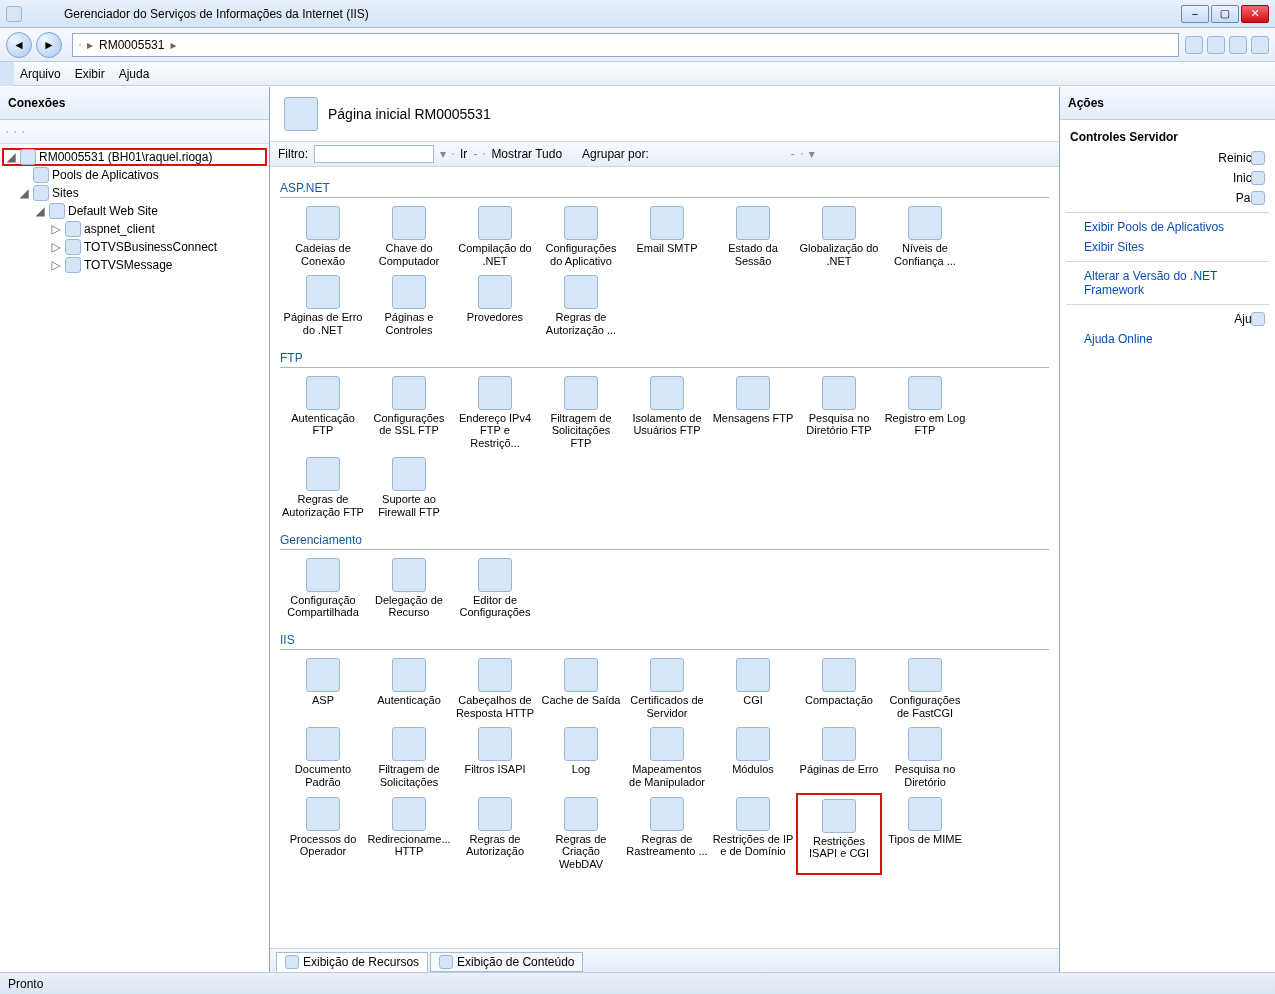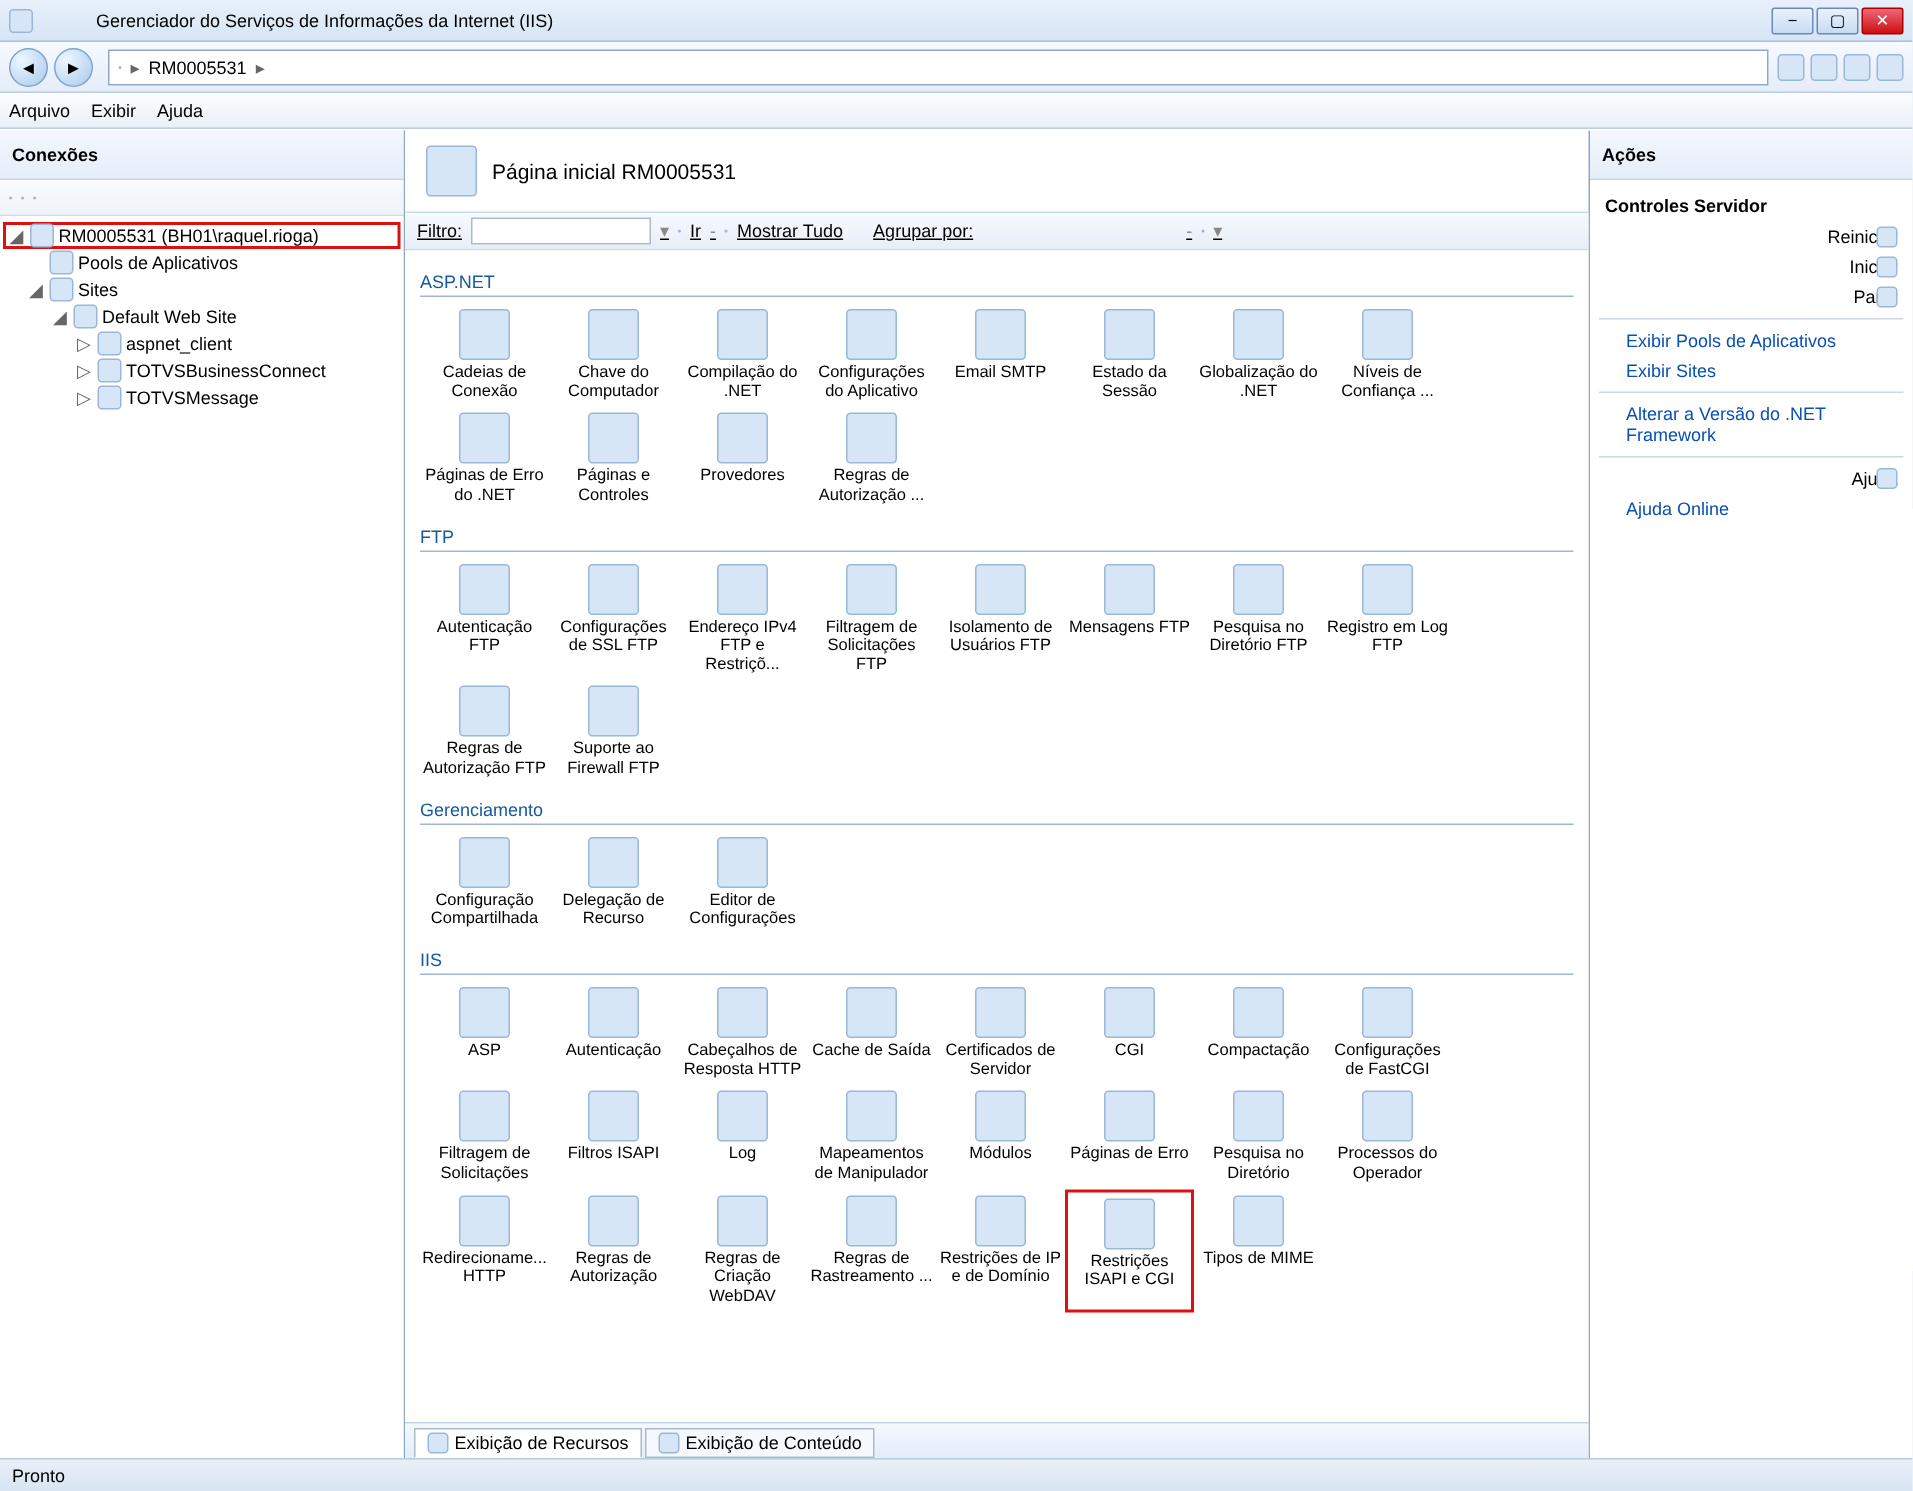--- a/index.html
+++ b/index.html
@@ -9,40 +9,40 @@
   .titlebar-title { flex:1; color:#000; }
   .win-btns { display:flex; gap:2px; }
   .win-btn { width:28px; height:18px; background:linear-gradient(#eaf2fc,#c7dbf4); border:1px solid #6b8ab8; border-radius:2px; display:flex; align-items:center; justify-content:center; font-size:11px; }
   .win-btn.close { background:linear-gradient(#e67,#c11); color:#fff; border-color:#a00; }
   .navbar { height:34px; background:linear-gradient(#f7faff,#e4edf9); display:flex; align-items:center; padding:0 6px; border-bottom:1px solid #bcd; }
   .nav-arrow { width:26px; height:26px; border-radius:50%; background:radial-gradient(circle at 30% 30%, #eef7ff, #a9c9ec); border:1px solid #7ea5cf; margin-right:4px; display:flex;align-items:center;justify-content:center; }
   .addressbar { flex:1; height:24px; background:#fff; border:1px solid #8fa8c9; margin:0 6px; display:flex; align-items:center; padding:0 6px; gap:6px; }
   .addressbar .crumb-sep { color:#666; }
   .nav-right { display:flex; gap:4px; }
   .nav-right .icon16 { width:18px; height:18px; }
-  .menubar { height:24px; background:linear-gradient(#fbfdff,#eaf0f8); display:flex; align-items:center; padding:0 6px; gap:14px; border-bottom:1px solid #bfcfdf; }
+  .menubar { height:24px; background:linear-gradient(#fbfdff,#eaf0f8); display:flex; align-items:center; padding:0 6px; gap:14px; border-bottom:1px solid #bfcfdf;margin-left:14px; }
   .menubar span { color:#000; }
   .content-area { flex:1; display:flex; background:#fff; border-top:1px solid #fff; min-height:0; }
   .panel { display:flex; flex-direction:column; }
   .panel-header { height:24px; background:linear-gradient(#f4f8fd,#e4edf9); border-bottom:1px solid #c3d3e6; padding:16px 8px; font-weight:bold; display:flex; align-items:center; }
   .connections { width:270px; border-right:1px solid #8fa8c9; }
   .conn-toolbar { height:24px; background:linear-gradient(#f9fbfe,#eef3fa); border-bottom:1px solid #cfdceb; padding:0 6px; display:flex; align-items:center; gap:6px; }
   .tree { flex:1; background:#fff; padding:4px 2px; overflow:auto; }
   .tree-item { display:flex; align-items:center; height:18px; gap:3px; white-space:nowrap; }
   .tree-item .exp { width:12px; text-align:center; color:#666; }
   .tree-item .ticon { width:16px; height:16px; }
   .tree-item.highlighted-red { border:2px solid #d11; padding:1px; }
   .indent-1 { padding-left:16px; }
   .indent-2 { padding-left:32px; }
   .indent-3 { padding-left:48px; }
   .main { flex:1; display:flex; flex-direction:column; border-right:1px solid #8fa8c9; min-width:0; }
   .main-header { display:flex; align-items:center; gap:10px; padding:10px 14px; }
   .main-header .bigicon { width:34px; height:34px; }
   .main-header h1 { font-size:14px; font-weight:normal; }
-  .filterbar { height:26px; background:linear-gradient(#f7faff,#e7eef8); border-top:1px solid #cdd; border-bottom:1px solid #cdd; display:flex; align-items:center; padding:0 8px; gap:6px;text-decoration:underline; }
+  .filterbar { height:26px; background:linear-gradient(#f7faff,#e7eef8); border-top:1px solid #cdd; border-bottom:1px solid #cdd; display:flex; align-items:center; padding:0 8px; gap:6px; }
   .filterbar input { height:18px; width:120px; border:1px solid #abc; background:#fff; }
   .filterbar .sep { color:#888; }
   .filterbar select { height:18px; border:1px solid #abc; background:#fff;margin-top:48px; }
   .feature-area { flex:1; overflow-y:auto; background:#fff; padding:6px 10px 10px 10px; min-height:0; }
   .group-title { color:#16599c; border-bottom:1px solid #a0b8d6; padding:4px 0 2px 0; margin:4px 0; }
   .icon-grid { display:flex; flex-wrap:wrap; gap:0; margin-bottom:6px; }
   .feature-item { width:86px; display:flex; flex-direction:column; align-items:center; padding:4px 2px; text-align:center; }
   .feature-item.highlighted-red { border:2px solid #d11; }
   .feature-item .ficon { width:34px; height:34px; margin-bottom:2px; }
   .feature-item .flabel { font-size:11px; color:#000; line-height:1.15; word-wrap:break-word; }
@@ -307,20 +307,24 @@
           <div class="feature-item">
             <div class="ficon"></div>
             <div class="flabel">Compactação</div>
           </div>
           <div class="feature-item">
             <div class="ficon"></div>
             <div class="flabel">Configurações de FastCGI</div>
           </div>
           <div class="feature-item">
             <div class="ficon"></div>
+            <div class="flabel">Documento Padrão</div>
+          </div>
+          <div class="feature-item">
+            <div class="ficon"></div>
             <div class="flabel">Filtragem de Solicitações</div>
           </div>
           <div class="feature-item">
             <div class="ficon"></div>
             <div class="flabel">Filtros ISAPI</div>
           </div>
           <div class="feature-item">
             <div class="ficon"></div>
             <div class="flabel">Log</div>
           </div>

